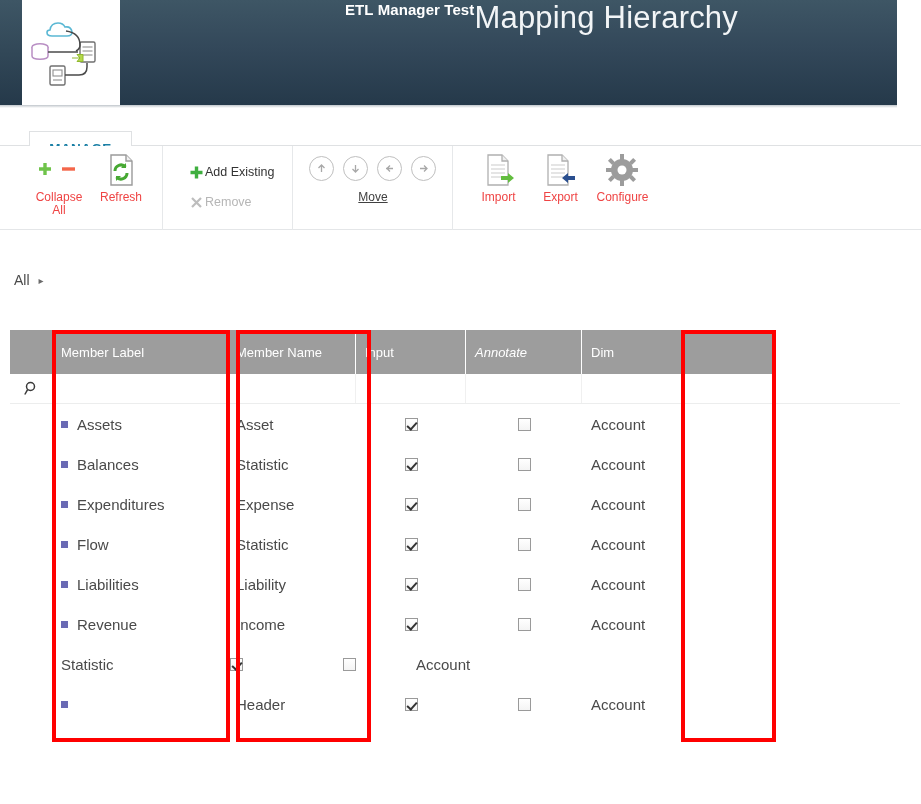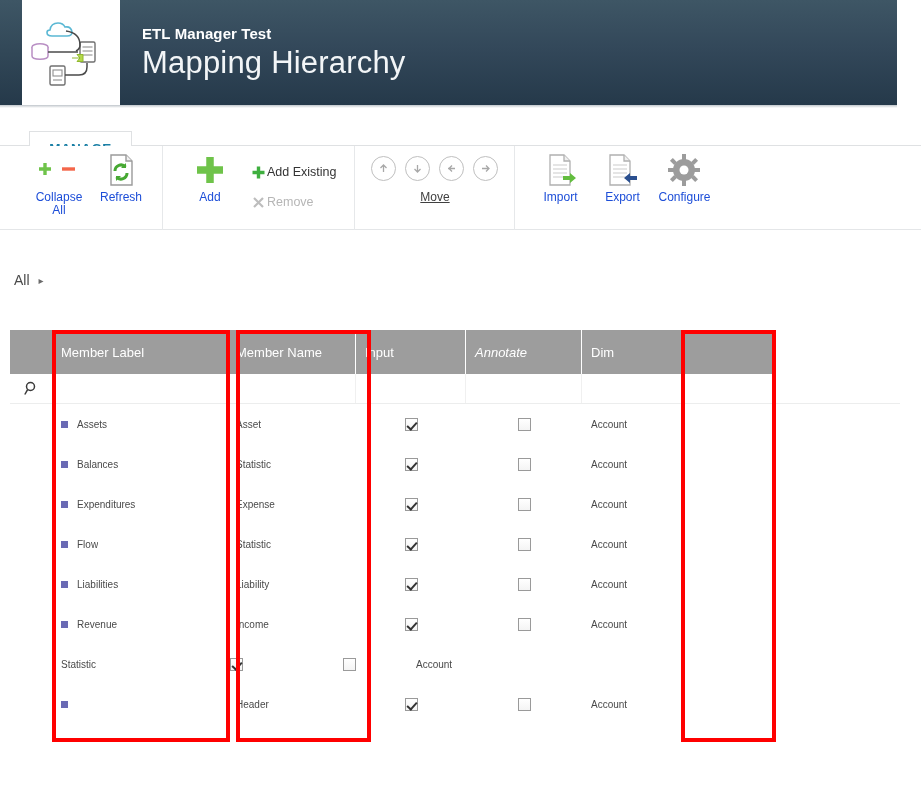--- a/index.html
+++ b/index.html
@@ -40,23 +40,24 @@
     position: absolute;
     left: 0; top: 0; bottom: 0;
     width: 22px;
     background: linear-gradient(to bottom, #3e5665 0%, #25394a 100%);
   }
   .logo-svg { display:block; margin-left: 14px; }
 
   .header-titles {
     flex: 1;
     display: flex;
-    flex-direction: column;
+    flex-direction: row;
     justify-content: center;
     padding-left: 22px;
+    margin-left: 44px;
   }
   .header-subtitle {
     font-size: 15px;
     font-weight: bold;
     color: #ffffff;
     letter-spacing: .1px;
     line-height: 19px;
     margin-bottom: 2px;
   }
   .header-title {
@@ -137,21 +138,21 @@
     cursor: default;
   }
   .big-btn .bicon {
     height: 42px;
     display: flex;
     align-items: center;
     justify-content: center;
   }
   .big-btn .blabel {
     font-size: 12px;
-    color: #1d4ed8;
+    color: #ef4444;
     text-align: center;
     line-height: 13px;
   }
 
   .small-btn {
     display: flex;
     align-items: center;
     gap: 1px;
     height: 26px;
     padding: 0 4px;
@@ -251,21 +252,21 @@
     display: flex;
     height: 40px;
     width: 890px;
     align-items: center;
   }
   .cell {
     box-sizing: border-box;
     height: 40px;
     display: flex;
     align-items: center;
-    font-size: 10px;
+    font-size: 15px;
     color: #4a4a4a;
     padding-left: 9px;
   }
   .cell.center { justify-content: center; padding-left: 0; }
   .bullet {
     width: 7px; height: 7px;
     background: #6a6ab4;
     display: inline-block;
     margin-right: 9px;
     flex: 0 0 7px;
@@ -368,28 +369,20 @@
             <path d="M22 11 l0 5 l-5 0" fill="#46a832"></path>
             <path d="M23 21 a6 6 0 0 1 -10.5 4" fill="none" stroke="#46a832" stroke-width="3"></path>
             <path d="M12 29 l0 -5 l5 0" fill="#46a832"></path>
           </svg>
         </div>
         <div class="blabel">Refresh</div>
       </div>
     </div>
 
     <div class="rgroup" style="padding:0 14px 0 16px;">
-      <div class="big-btn">
-        <div class="bicon">
-          <svg width="34" height="34" viewBox="0 0 34 34">
-            <path d="M17 4 v26 M4 17 h26" stroke="#6fc34a" stroke-width="7.5"></path>
-          </svg>
-        </div>
-        <div class="blabel">Add</div>
-      </div>
       <div style="display:flex;flex-direction:column;justify-content:center;height:76px;margin-top:3px;gap:4px;padding-left:6px;">
         <div class="small-btn">
           <span>
             <svg width="15" height="15" viewBox="0 0 15 15" style="display:block">
               <path d="M7.5 1.5 v12 M1.5 7.5 h12" stroke="#3faf3f" stroke-width="3.4"></path>
             </svg>
           </span>
           <span>Add Existing</span>
         </div>
         <div class="small-btn disabled">

